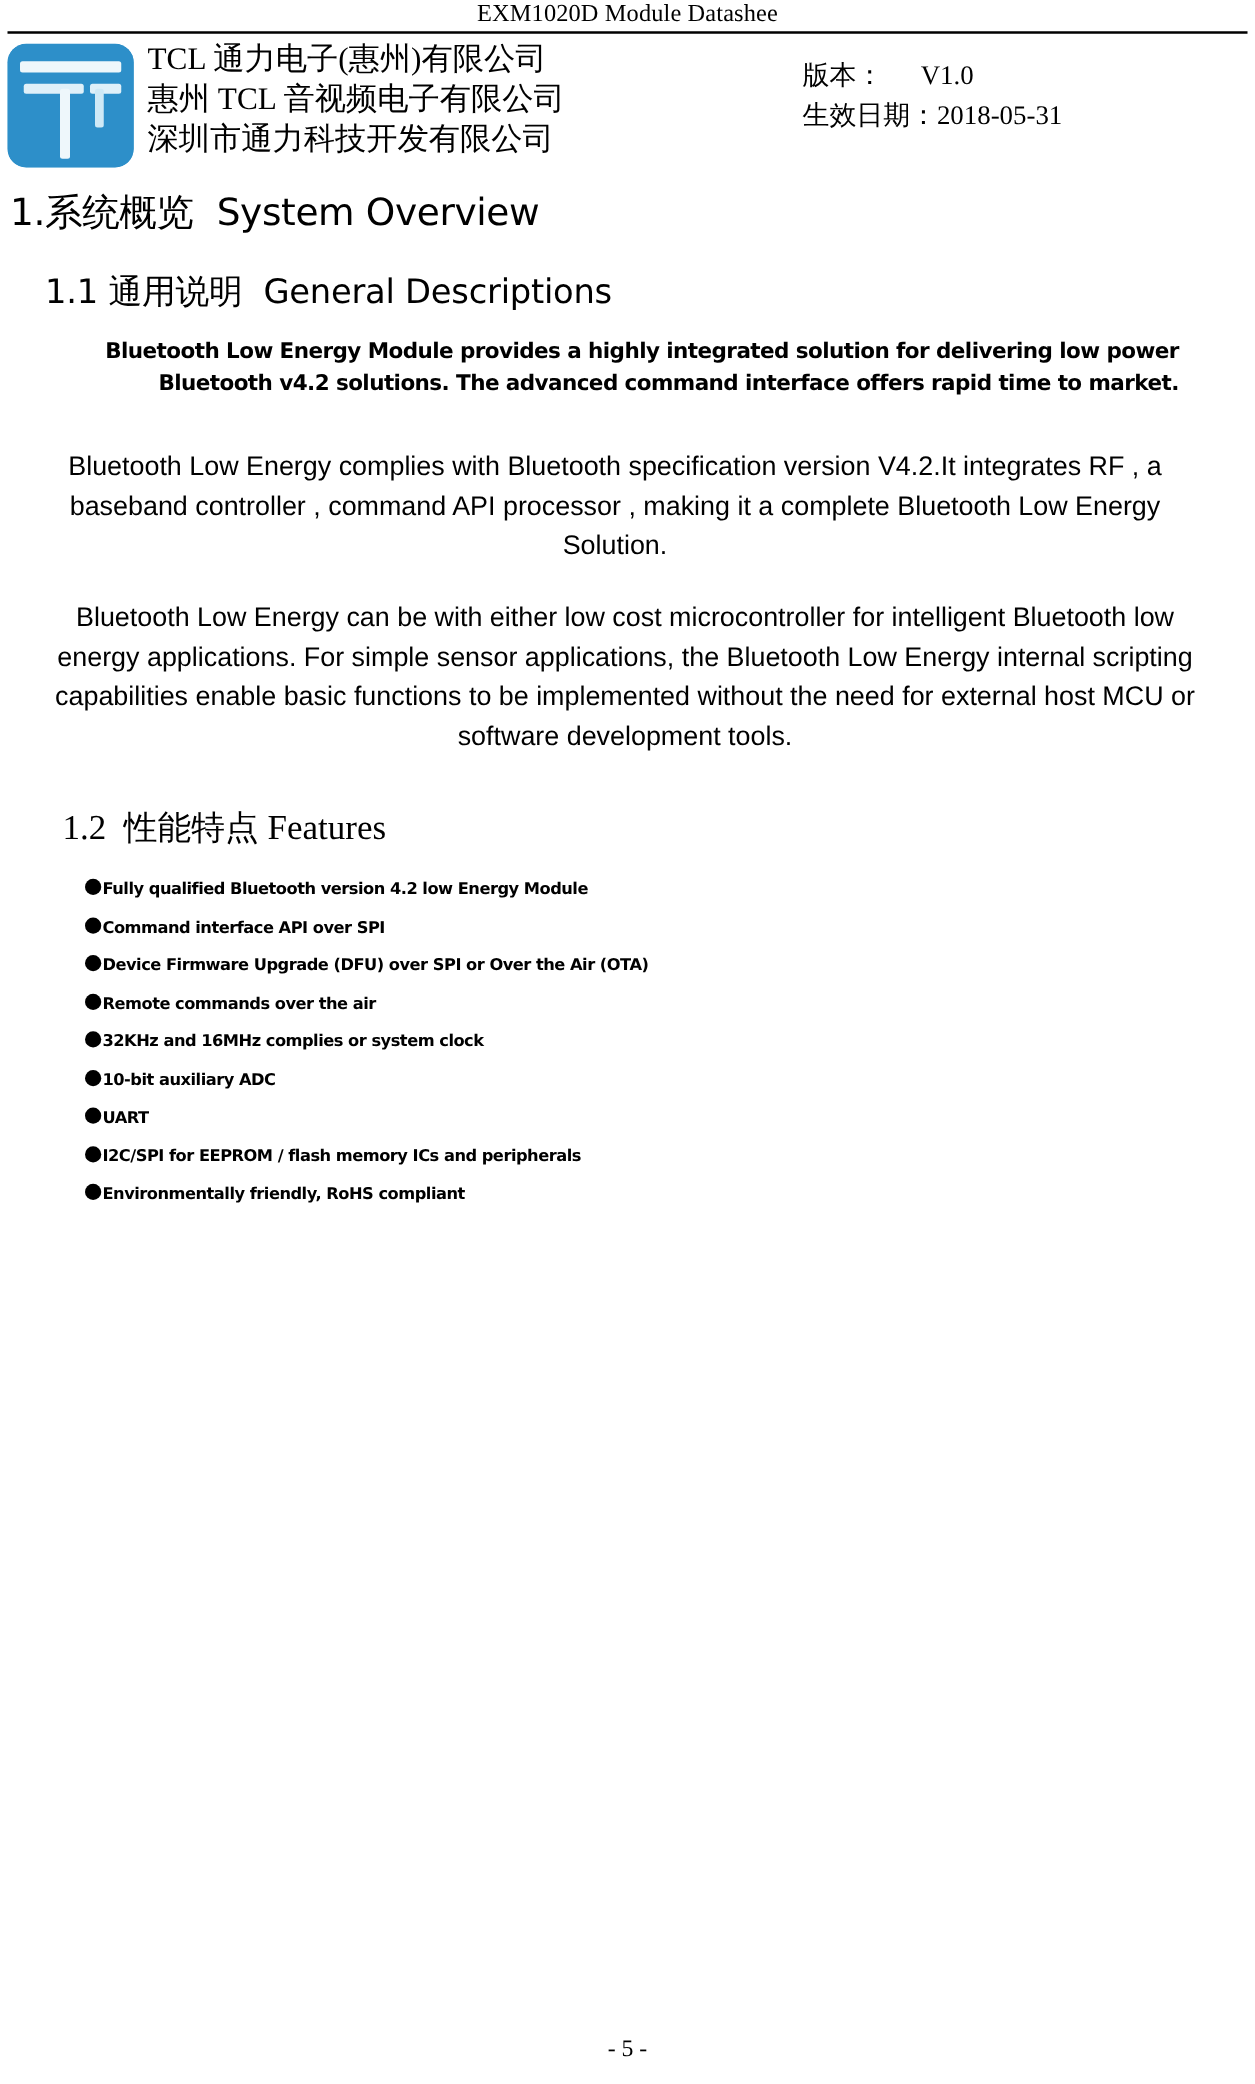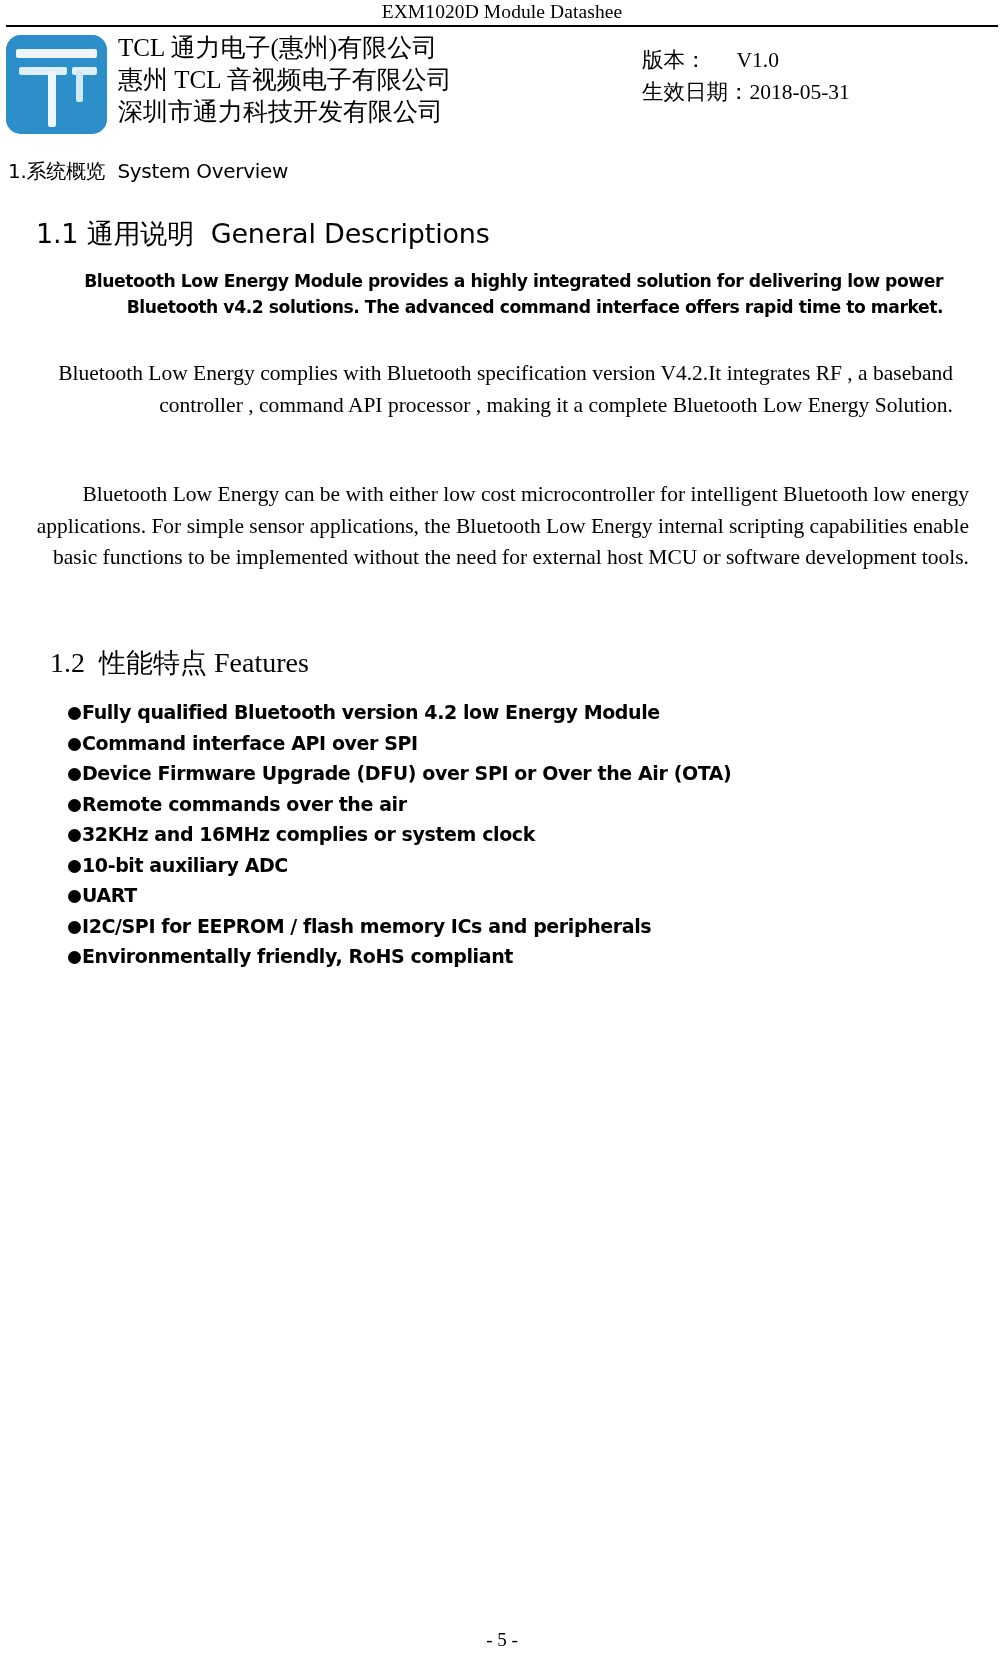--- a/index.html
+++ b/index.html
@@ -86,21 +86,21 @@
   .version-block div { white-space: nowrap; }
   .vlabel { display: inline-block; }
   .vgap { display: inline-block; width: 30px; }
 
   
   .h1 {
     position: absolute;
     left: 8px;
     top: 152px;
     font-family: "DejaVu Sans", "Liberation Sans", sans-serif;
-    font-size: 20px;
+    font-size: 30px;
     line-height: 38px;
     font-weight: normal;
     letter-spacing: -0.3px;
     white-space: nowrap;
   }
   .h1 .cn { font-family: "DejaVu Sans", sans-serif; }
 
   .h2-a {
     position: absolute;
     left: 36px;
@@ -136,39 +136,39 @@
     font-size: 17.2px;
     line-height: 26px;
     letter-spacing: -0.45px;
     text-align: right;
   }
   .p1 { top: 268px; }
 
   .para-serif {
     position: absolute;
     left: 31px;
-    font-family: Liberation Serif, serif;
+    font-family: Liberation Sans, sans-serif;
     font-size: 21.5px;
     line-height: 31.5px;
-    text-align: right;
+    text-align: center;
   }
   .p2 { top: 358px; width: 922px; }
   .p3 { top: 479px; width: 938px; }
 
   
   .features {
     position: absolute;
     left: 68px;
     top: 697px;
     width: 860px;
   }
   .feature-item {
     font-family: "DejaVu Sans", "Liberation Sans", sans-serif;
     font-weight: bold;
-    font-size: 19px;
+    font-size: 13px;
     line-height: 30.5px;
     letter-spacing: -0.4px;
     white-space: nowrap;
     display: block;
   }
   .bullet {
     display: inline-block;
     width: 13px;
     height: 13px;
     border-radius: 50%;

